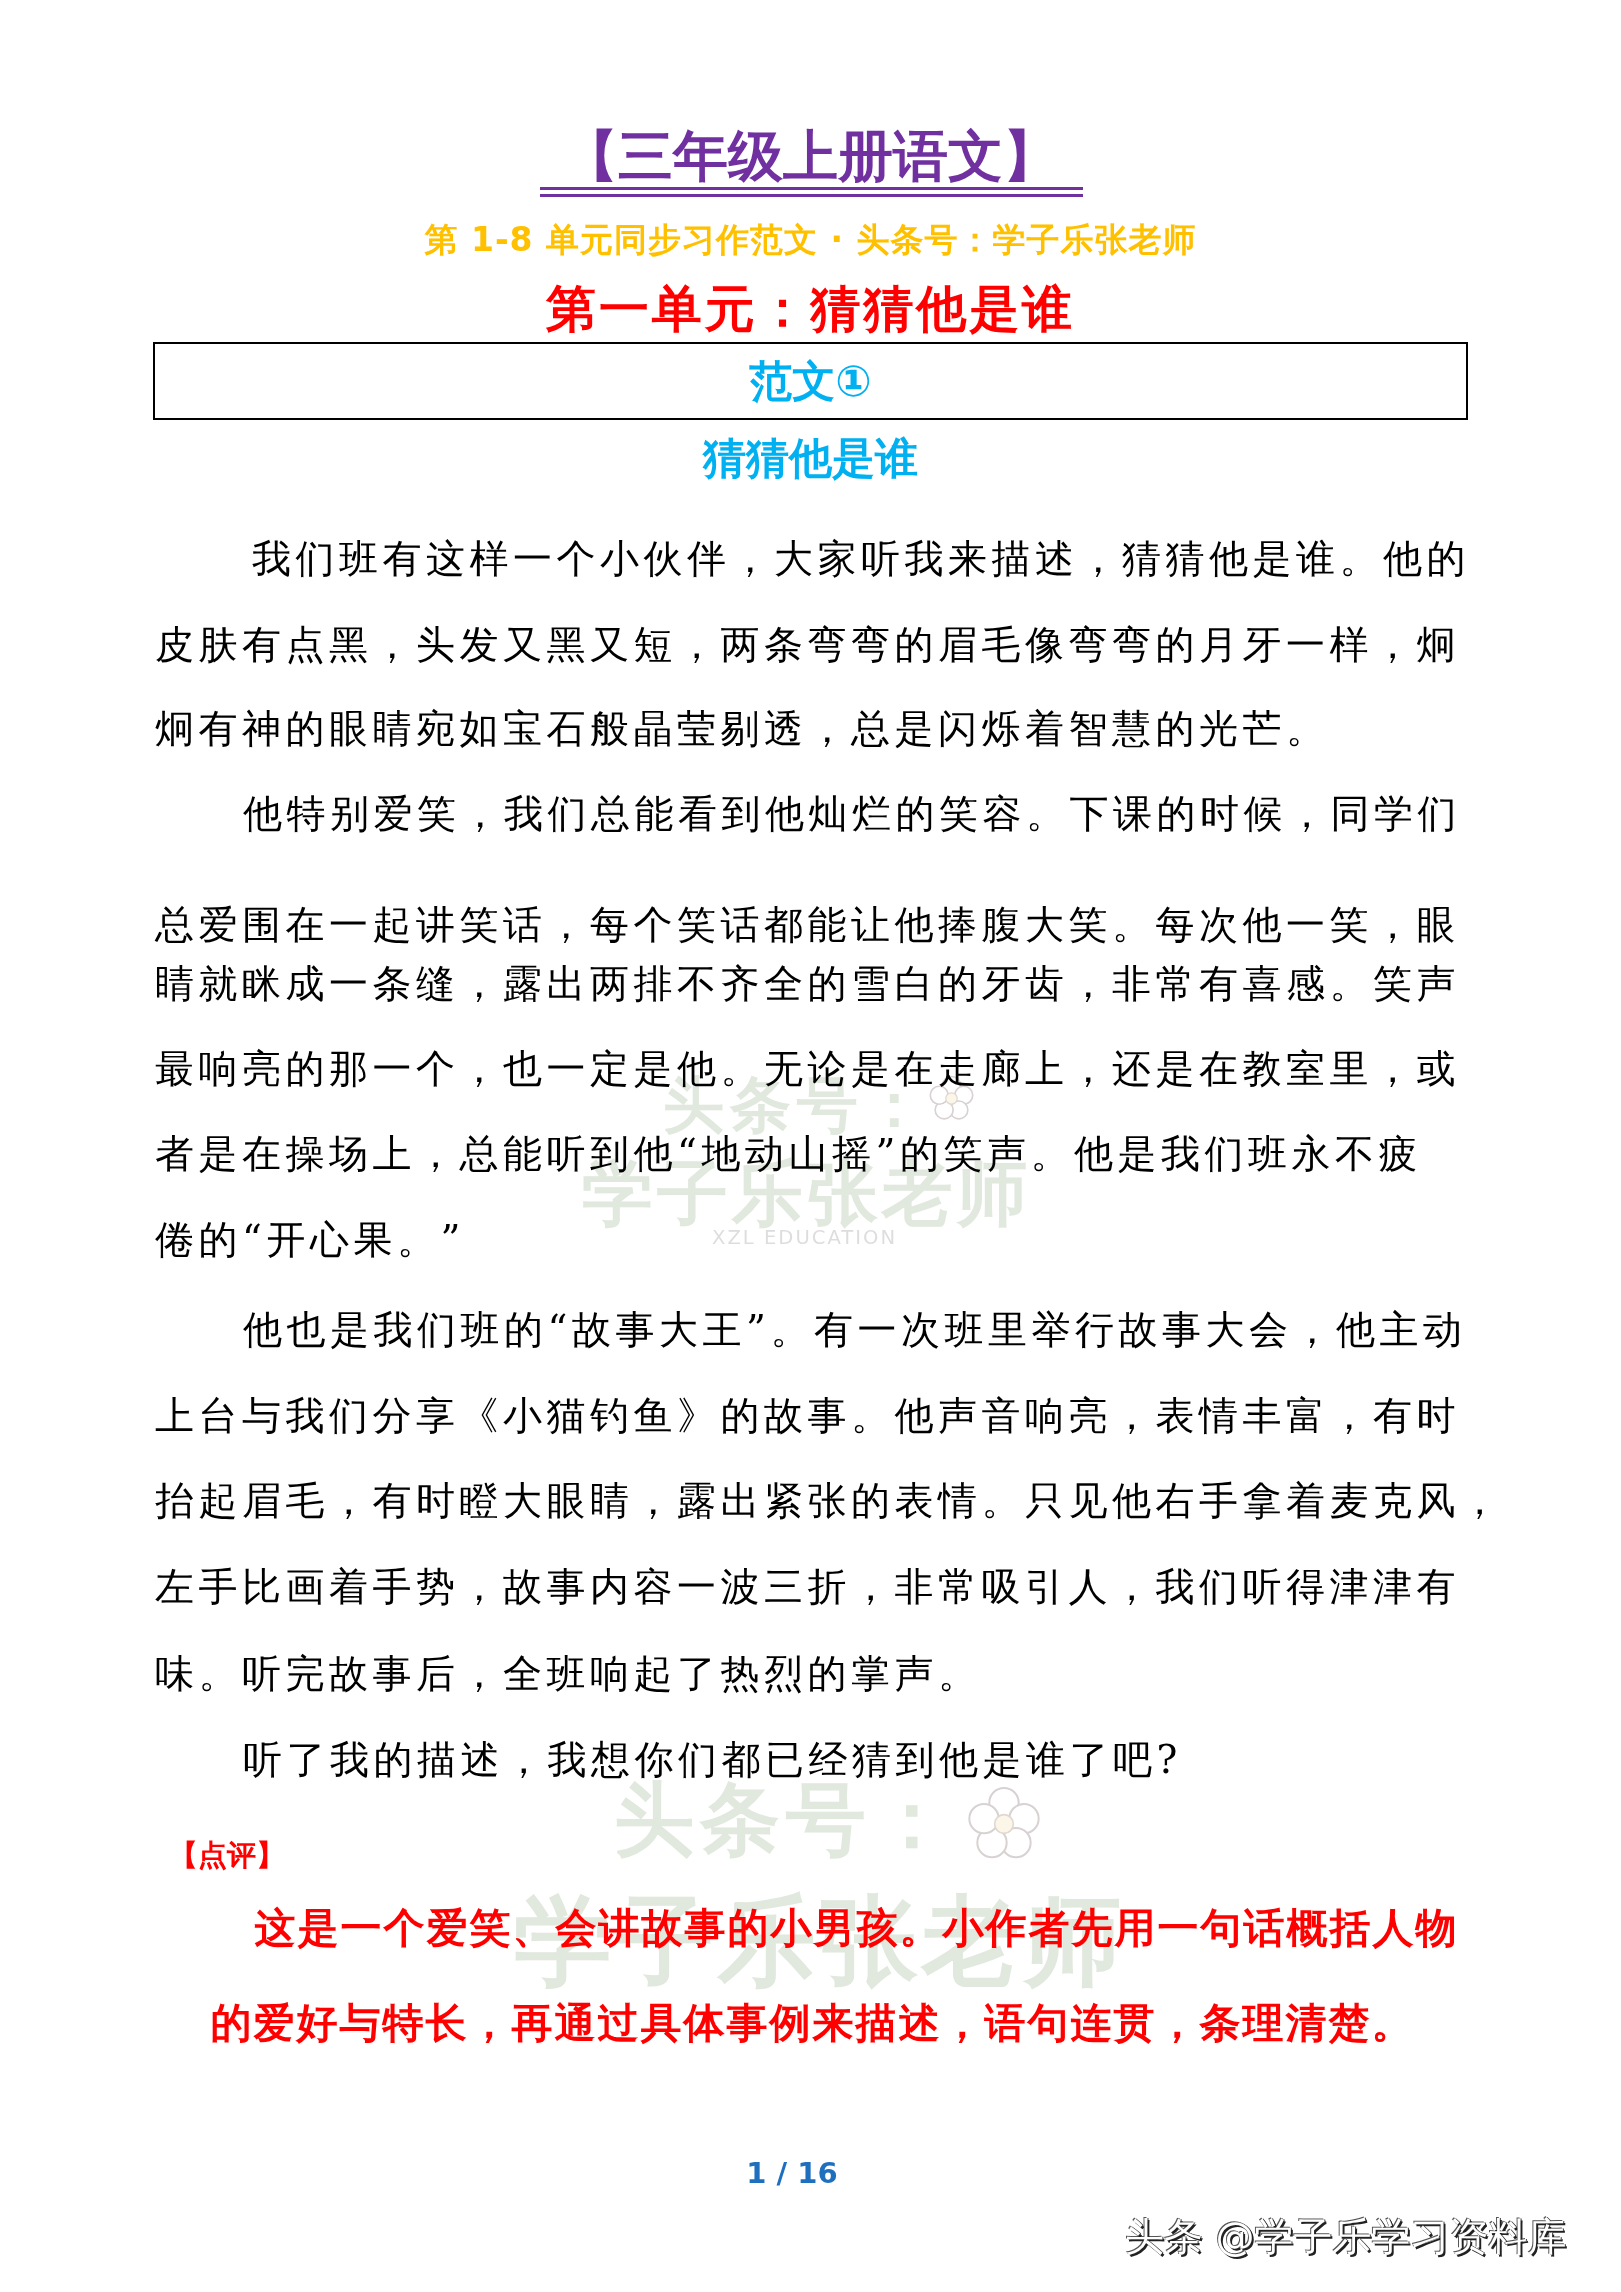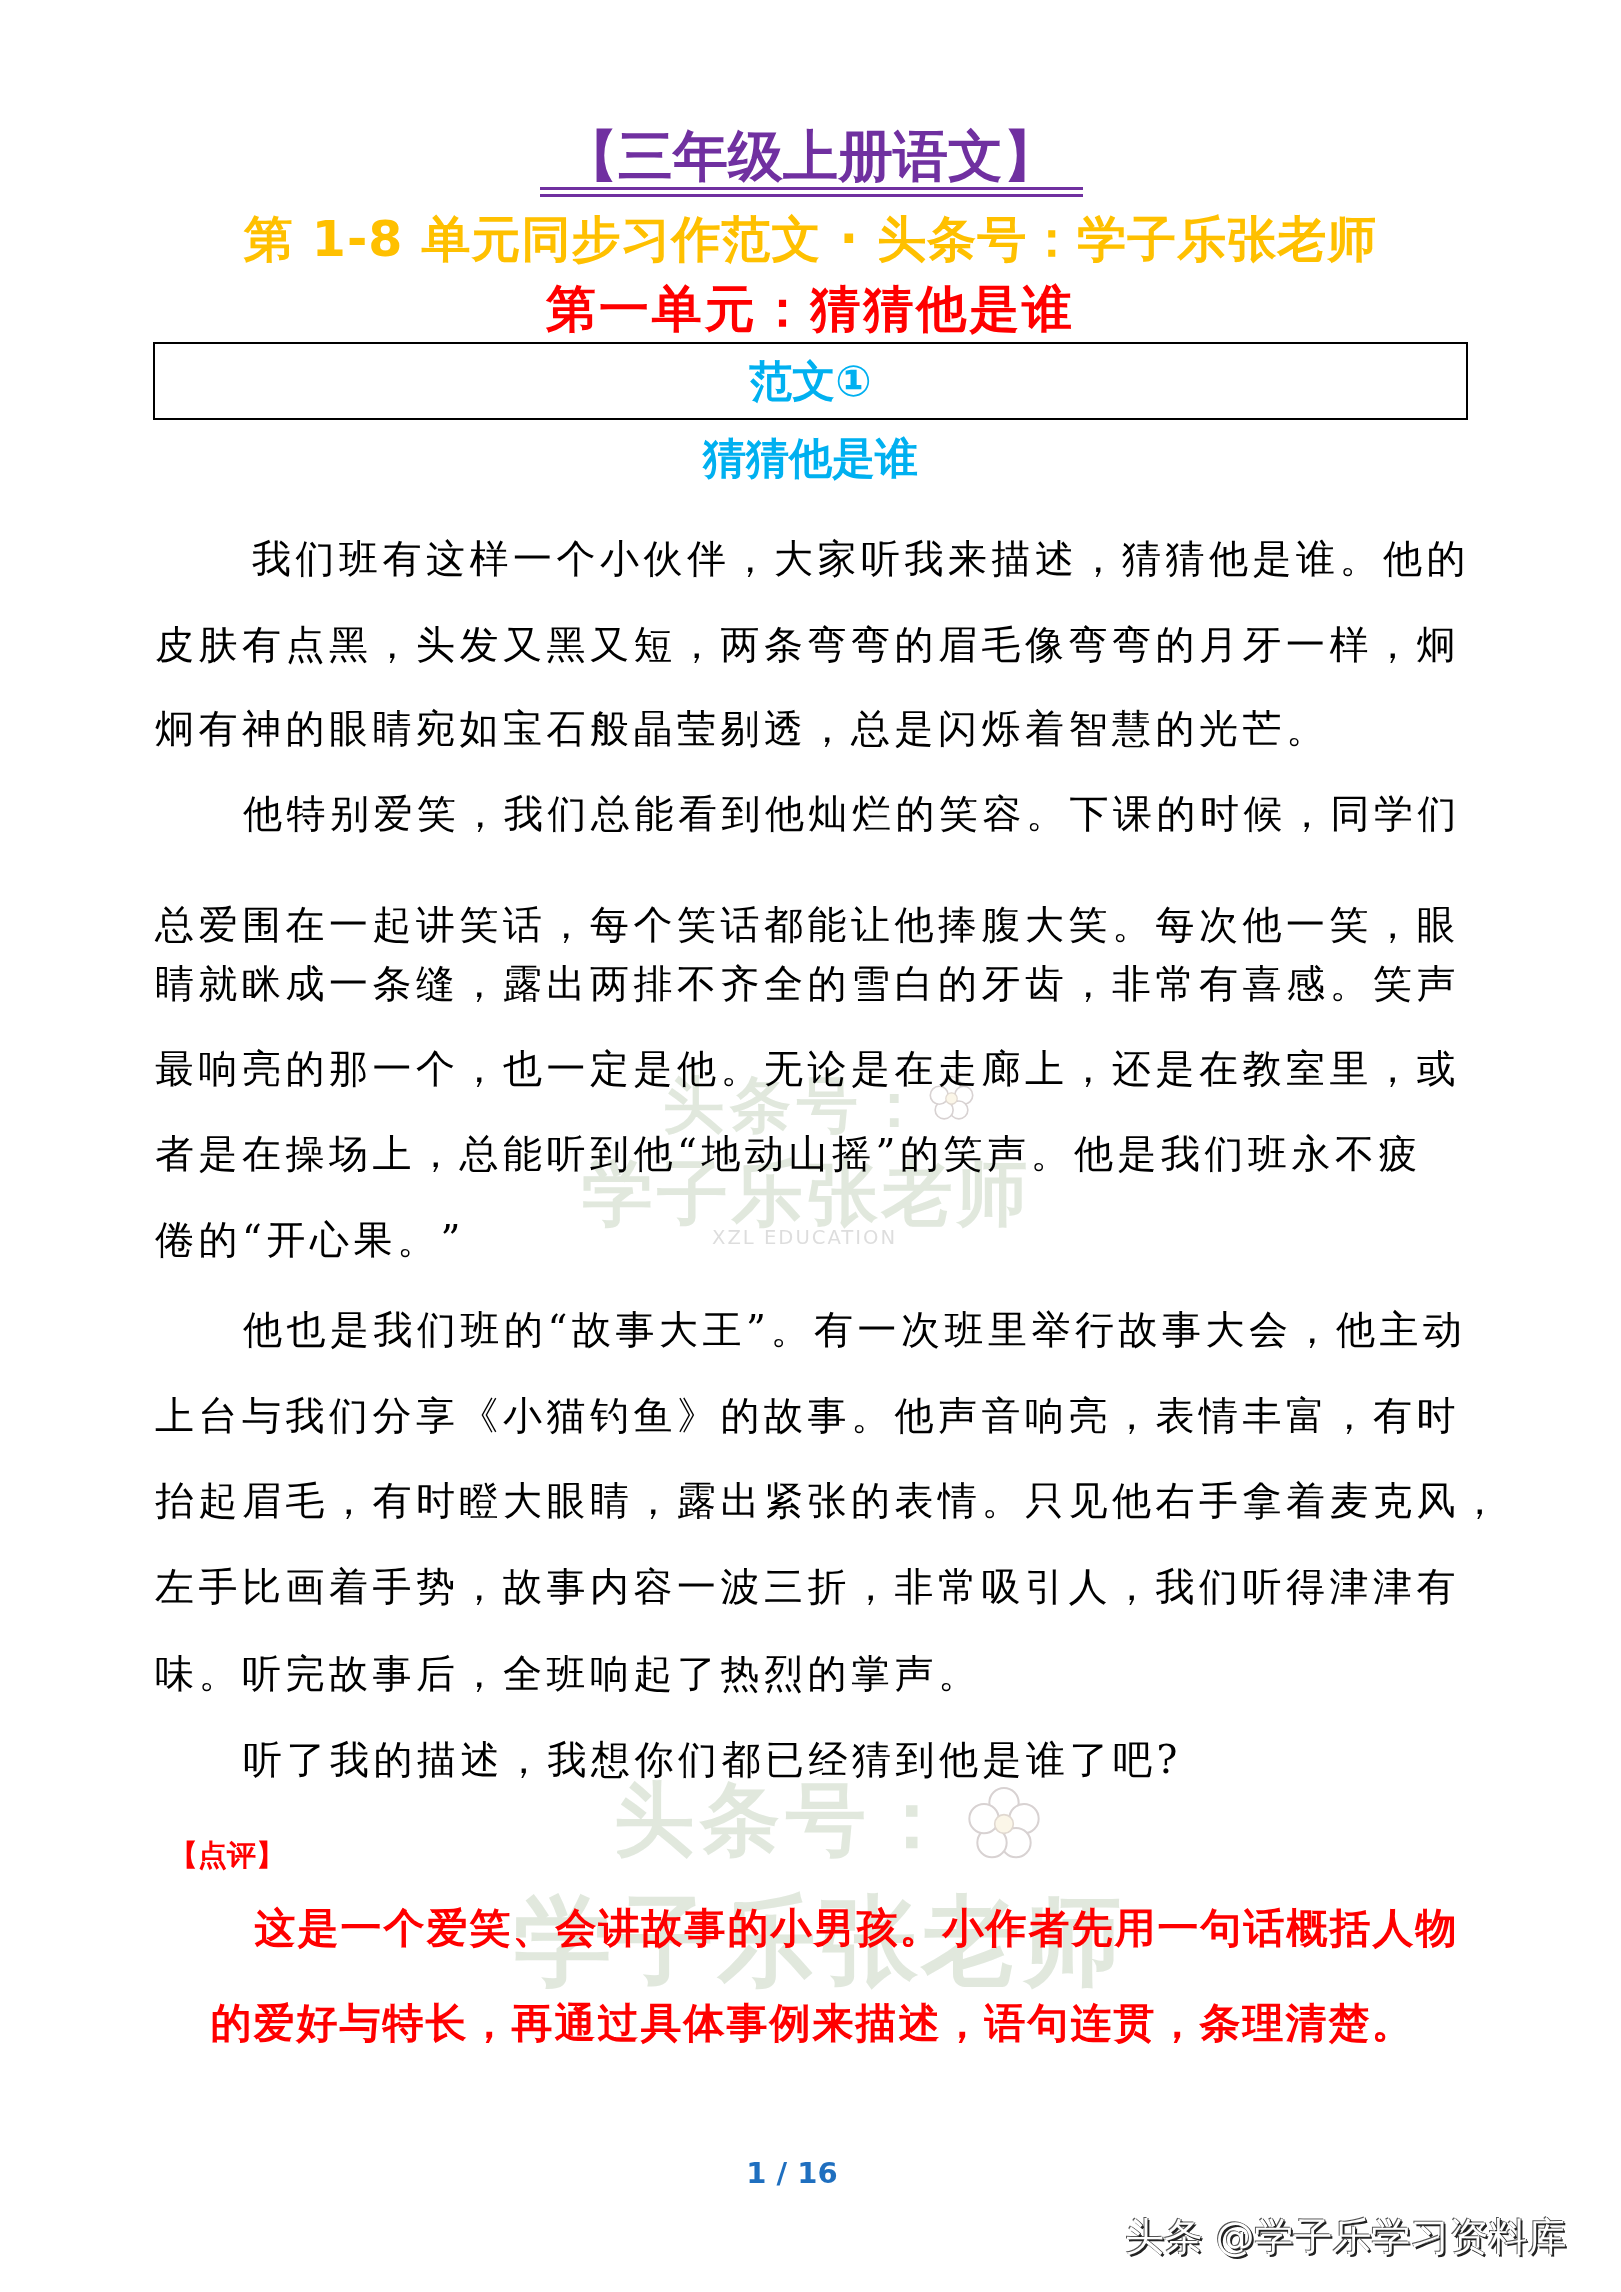--- a/index.html
+++ b/index.html
@@ -4,21 +4,21 @@
 <style>
   html, body { margin: 0; padding: 0; background: #ffffff; }
   body { width: 1621px; height: 2293px; position: relative; overflow: hidden;
          font-family: "DejaVu Serif", "Liberation Serif", serif; }
   .abs { position: absolute; }
 
   
   .doc-title { left: 0; width: 1621px; top: 122px; text-align: center; font-size: 55px; line-height: 69px;
                font-weight: bold; font-family: "DejaVu Sans", "Liberation Sans", sans-serif; white-space: nowrap; }
   .title-rule { left: 540px; width: 543px; height: 2.9px; }
-  .doc-subtitle { left: 0; width: 1621px; top: 208px; text-align: center; font-size: 49px; line-height: 63px;
+  .doc-subtitle { left: 0; width: 1621px; top: 208px; text-align: center; font-size: 33px; line-height: 63px;
                   font-weight: bold; font-family: "DejaVu Sans", "Liberation Sans", sans-serif; white-space: nowrap; letter-spacing: 1px; }
   .unit-line { left: 0; width: 1621px; top: 284px; text-align: center; font-size: 50px; line-height: 49px;
                font-family: "DejaVu Serif", "Liberation Serif", serif; white-space: nowrap; letter-spacing: 2.9px; font-weight: bold; }
   .essay-box { left: 153px; top: 342px; width: 1311px; height: 74px; border: 2.5px solid #000; }
   .essay-box-label { position: absolute; left: 0; right: 0; top: 11.8px; text-align: center; font-size: 43px; line-height: 51px;
                      font-weight: bold; font-family: "DejaVu Sans", "Liberation Sans", sans-serif; }
   .essay-title { left: 0; width: 1621px; top: 431px; text-align: center; font-size: 43px; line-height: 55px;
                  font-weight: bold; font-family: "DejaVu Sans", "Liberation Sans", sans-serif; }
 
   

